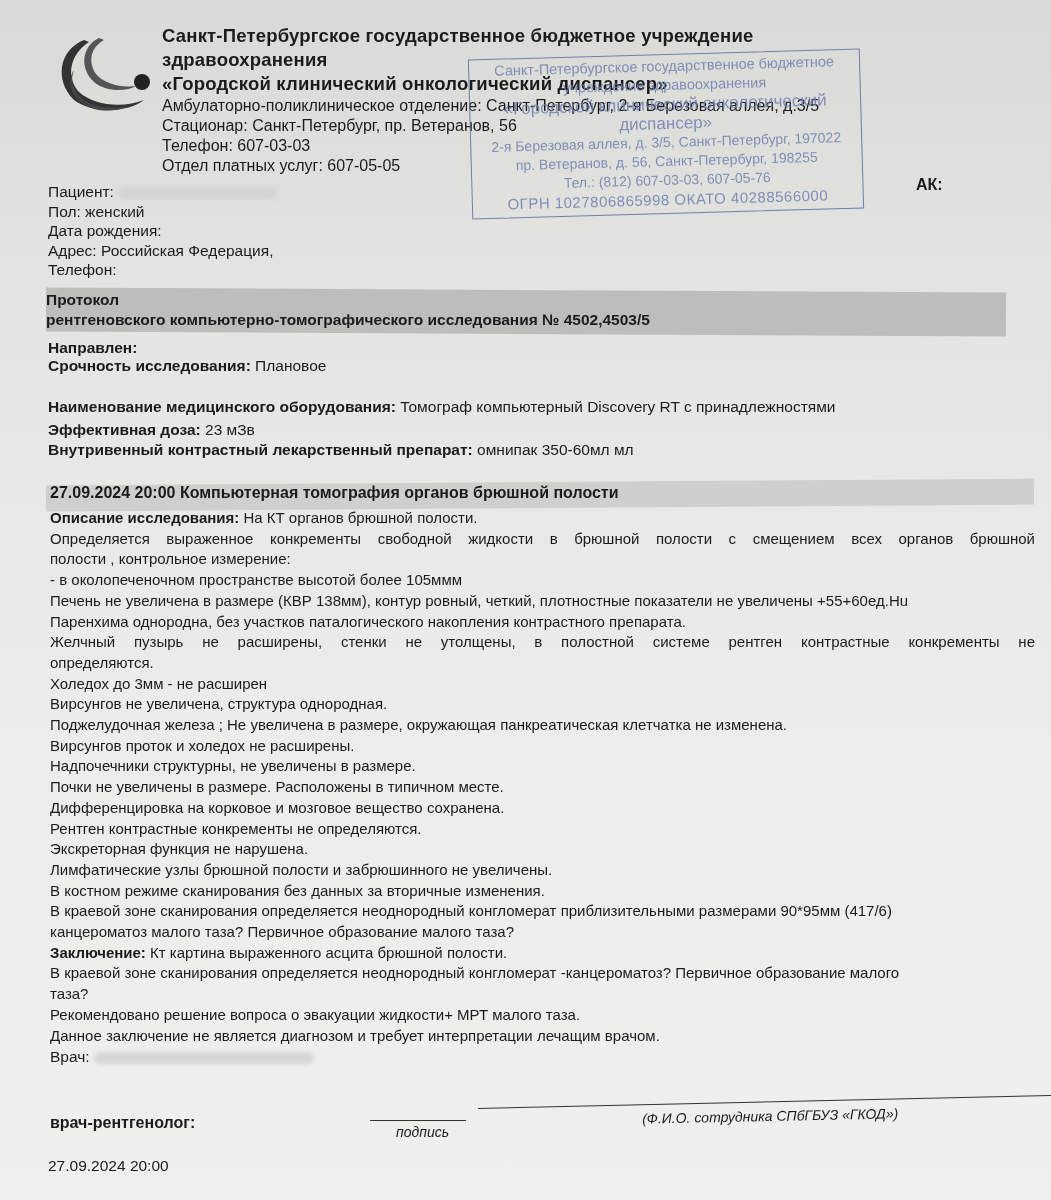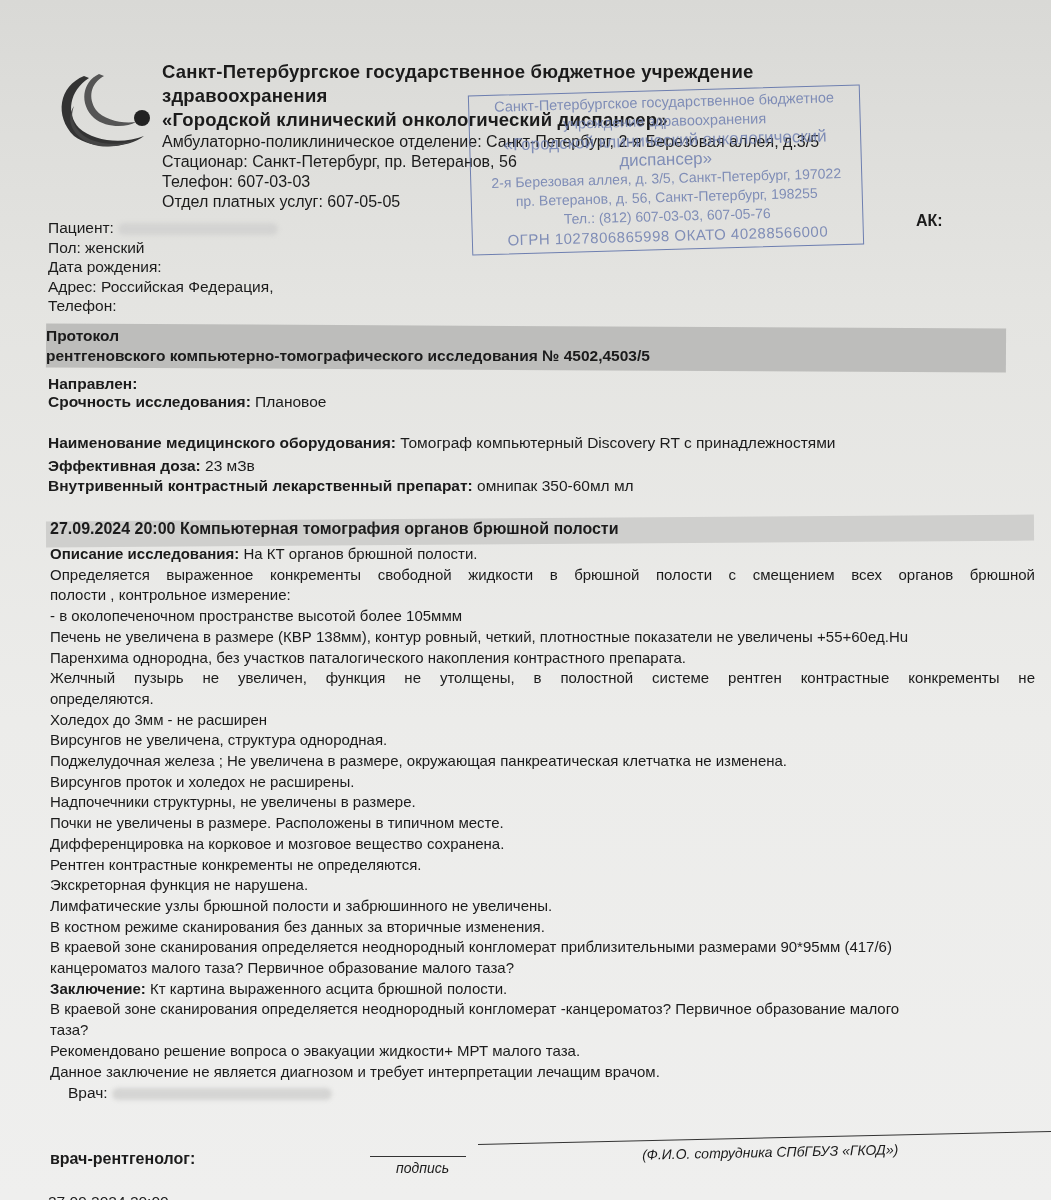--- a/index.html
+++ b/index.html
@@ -3,21 +3,21 @@
 <meta charset="utf-8">
 <style>
   html, body { margin: 0; padding: 0; }
   body {
     width: 1051px; height: 1200px; overflow: hidden;
     background: linear-gradient(180deg, #d9d9d6 0%, #e4e4e1 25%, #ececea 60%, #efefee 100%);
     font-family: "Liberation Sans", sans-serif;
     color: #1b1b1b;
     position: relative;
   }
-  .page { position: absolute; inset: 0; margin-top: 36px; }
+  .page { position: absolute; inset: 0; }
 
   
   .logo { position: absolute; left: 44px; top: 30px; width: 110px; height: 90px; }
   .org { position: absolute; left: 162px; top: 24px; }
   .org .l1 { font-weight: bold; font-size: 18.5px; line-height: 24px; letter-spacing: 0.2px; }
   .org .reg { font-size: 16px; line-height: 20px; }
 
   
   .stamp {
     position: absolute; left: 470px; top: 54px; width: 392px; height: 160px;
@@ -45,21 +45,21 @@
   .meta b { font-weight: bold; }
 
   .exam-band { position: absolute; left: 46px; top: 482px; width: 988px; height: 26px; background: #cfcfcd; transform: rotate(-0.4deg); }
   .exam-title { position: absolute; left: 50px; top: 484px; font-weight: bold; font-size: 16px; }
 
   .body-lines { position: absolute; left: 50px; top: 508px; width: 985px; font-size: 15px; line-height: 20.7px; }
   .body-lines .ln { white-space: nowrap; }
   .body-lines .just { text-align: justify; text-align-last: justify; white-space: normal; }
   .body-lines b { font-weight: bold; }
 
-  .doctor { position: absolute; left: 68px; top: 1048px; font-size: 15.5px; }
+  .doctor { position: absolute; left: 50px; top: 1048px; font-size: 15.5px; }
   .rent { position: absolute; left: 50px; top: 1114px; font-weight: bold; font-size: 16px; }
   .sig-line { position: absolute; left: 370px; top: 1120px; width: 96px; border-top: 1px solid #333; }
   .sig-label { position: absolute; left: 396px; top: 1124px; font-style: italic; font-size: 14px; }
   .fio-line { position: absolute; left: 478px; top: 1108px; width: 575px; border-top: 1px solid #333; transform: rotate(-1.3deg); transform-origin: left; }
   .fio-label { position: absolute; left: 642px; top: 1108px; font-style: italic; font-size: 14px; transform: rotate(-1.2deg); }
   .date-bottom { position: absolute; left: 48px; top: 1157px; font-size: 15.5px; }
 </style>
 </head>
 <body>
 
@@ -128,21 +128,21 @@
   <div class="exam-band"></div>
   <div class="exam-title">27.09.2024 20:00 Компьютерная томография органов брюшной полости</div>
 
   <div class="body-lines">
     <div class="ln"><b>Описание исследования:</b><span> На КТ органов брюшной полости.</span></div>
     <div class="ln just">Определяется выраженное конкременты свободной жидкости в брюшной полости с смещением всех органов брюшной</div>
     <div class="ln">полости , контрольное измерение:</div>
     <div class="ln">- в околопеченочном пространстве высотой более 105ммм</div>
     <div class="ln">Печень не увеличена в размере (КВР 138мм), контур ровный, четкий, плотностные показатели не увеличены +55+60ед.Hu</div>
     <div class="ln">Паренхима однородна, без участков паталогического накопления контрастного препарата.</div>
-    <div class="ln just">Желчный пузырь не увеличен, функция не утолщены, в полостной системе рентген контрастные конкременты не</div>
+    <div class="ln just">Желчный пузырь не расширены, стенки не утолщены, в полостной системе рентген контрастные конкременты не</div>
     <div class="ln">определяются.</div>
     <div class="ln"> Холедох до 3мм - не расширен</div>
     <div class="ln"> Вирсунгов не увеличена, структура однородная.</div>
     <div class="ln"> Поджелудочная железа ; Не увеличена в размере, окружающая панкреатическая клетчатка не изменена.</div>
     <div class="ln"> Вирсунгов проток и холедох не расширены.</div>
     <div class="ln"> Надпочечники структурны, не увеличены в размере.</div>
     <div class="ln"> Почки не увеличены в размере. Расположены в типичном месте.</div>
     <div class="ln"> Дифференцировка на корковое и мозговое вещество сохранена.</div>
     <div class="ln"> Рентген контрастные конкременты не определяются.</div>
     <div class="ln"> Экскреторная функция не нарушена.</div>

